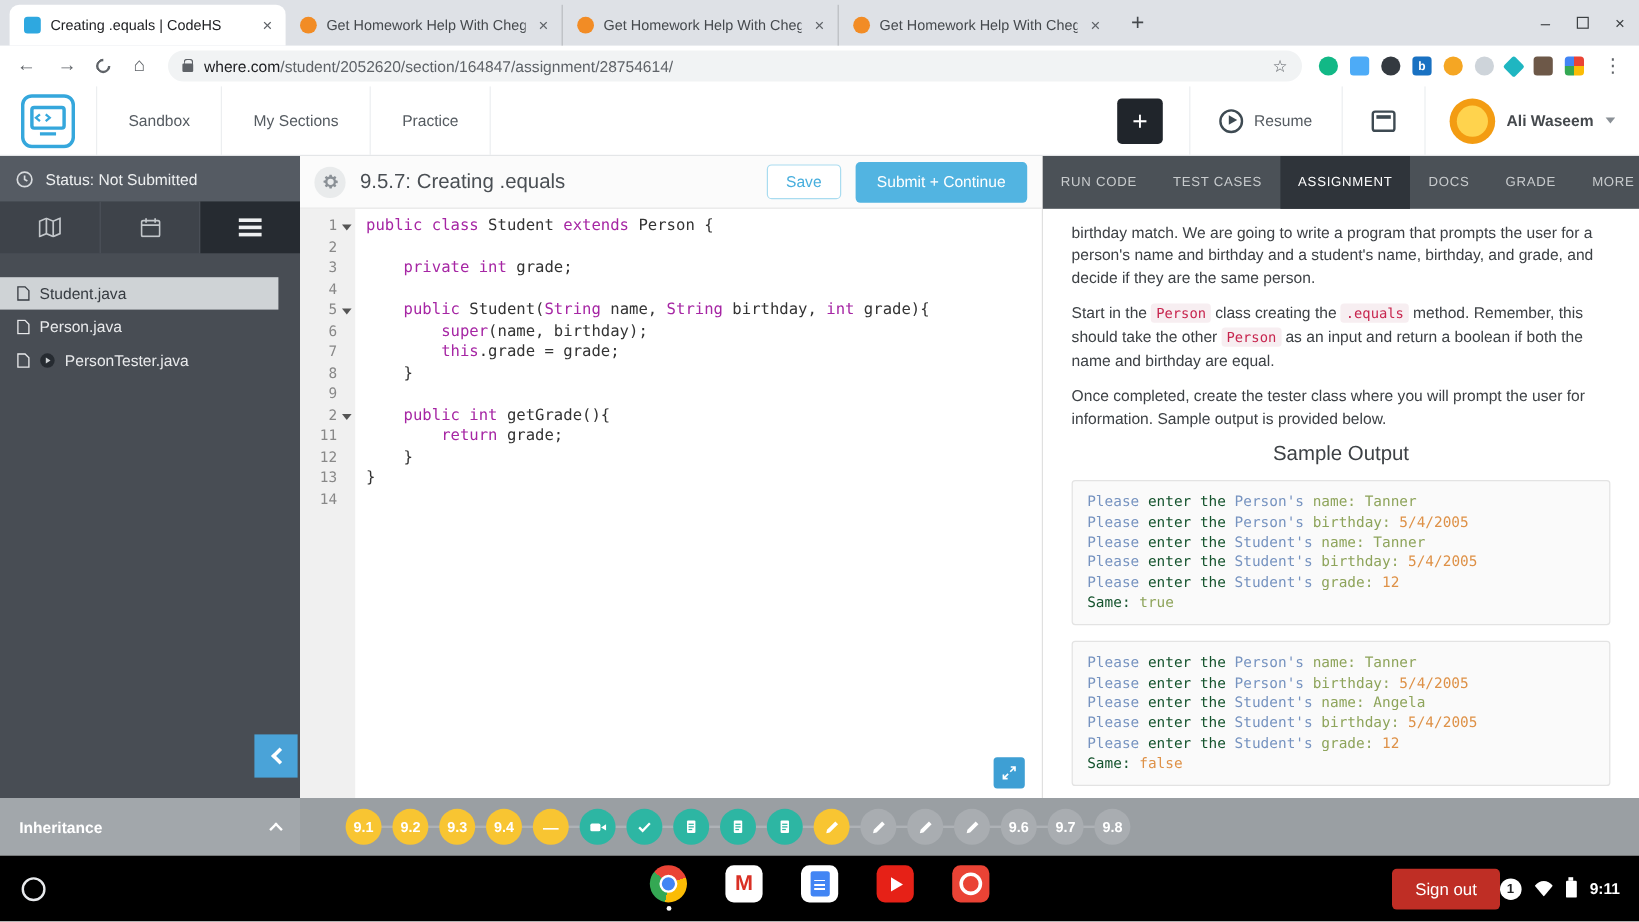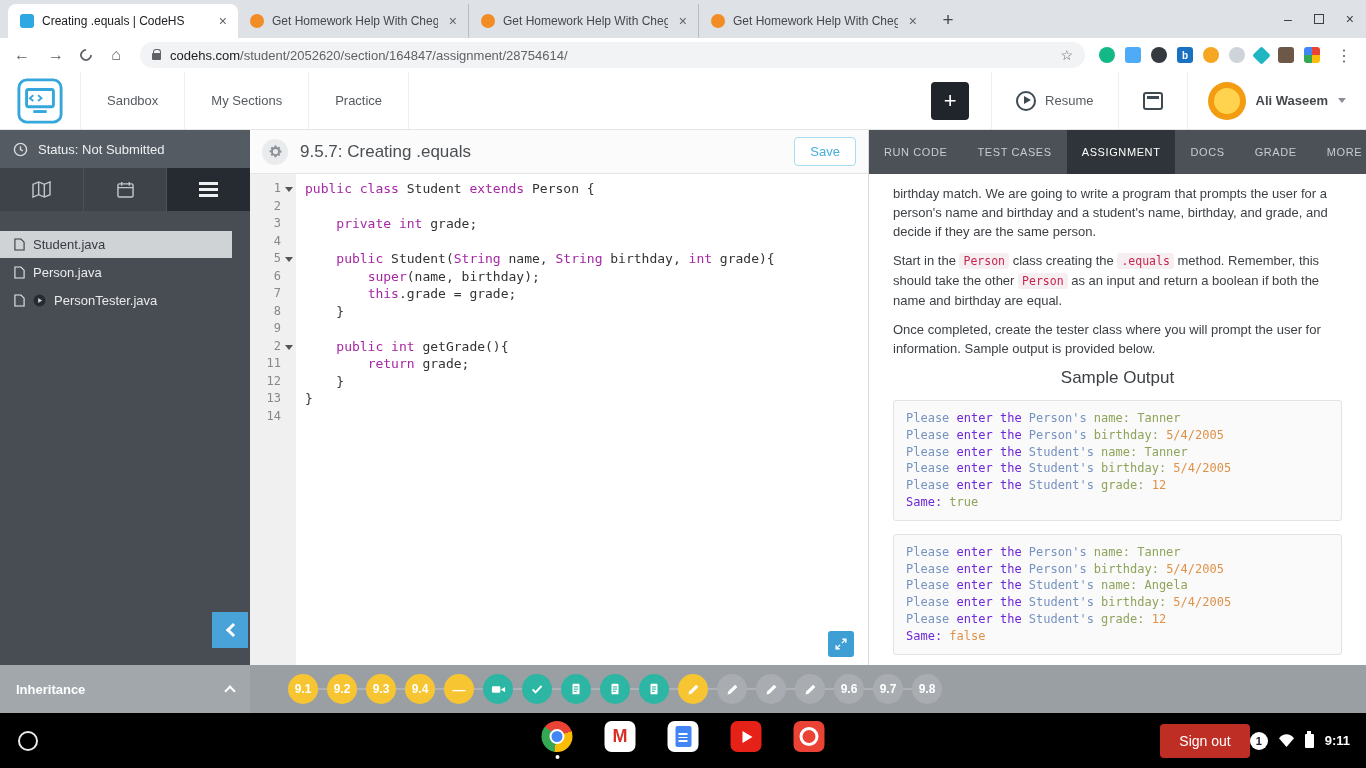--- a/index.html
+++ b/index.html
@@ -101,21 +101,21 @@
   .rp-tabs { height:44px; background:#4b5157; display:flex; align-items:stretch; flex:0 0 auto; }
   .rp-tab { padding:0 15px; display:flex; align-items:center; font-size:11px; letter-spacing:0.6px; color:#c9ccce; white-space:nowrap; }
   .rp-tab.active { background:#2f343a; color:#fff; }
   .rp-sep { width:1px; background:#60656b; margin:15px 0; }
   .rp-content { flex:1; overflow:hidden; padding:10px 24px 0; }
   .rp-para { font-size:13px; line-height:19px; color:#3d4145; margin-bottom:10px; }
   .inline-code { font-family:"DejaVu Sans Mono", monospace; font-size:11.5px; background:#f7eef1; color:#c7254e; padding:1px 4px; border-radius:3px; }
   .sample-heading { font-size:17px; font-weight:400; color:#3d4145; margin:10px 0 12px;text-align:center; }
   .console-box { background:#fafafa; border:1px solid #e3e3e3; border-radius:3px; padding:9px 12px; font-family:"DejaVu Sans Mono", monospace; font-size:12px; margin-bottom:13px; }
   .console-line { height:16.8px; line-height:16.8px; white-space:pre; }
-  .cn-b { color:#7693c0; } .cn-g { color:#6d28d9; } .cn-gr { color:#8ea45b; } .cn-o { color:#de9147; }
+  .cn-b { color:#7693c0; } .cn-g { color:#14532d; } .cn-gr { color:#8ea45b; } .cn-o { color:#de9147; }
 
   
   .bottom-row { height:48px; display:flex; flex:0 0 auto; }
   .inheritance { width:250px; background:#a2a7ab; color:#fff; display:flex; align-items:center; justify-content:space-between; padding:0 16px; font-size:13px; font-weight:bold; flex:0 0 auto; }
   .chev-up { width:8px; height:8px; border-left:2px solid #fff; border-top:2px solid #fff; transform:rotate(45deg); margin-top:4px; }
   .module-nav { flex:1; background:#9a9fa3; position:relative; display:flex; align-items:center; padding-left:38px; }
   .mn-line { position:absolute; left:44px; width:620px; top:23px; height:2px; background:#aeb2b6; }
   .module-items { display:flex; align-items:center; gap:9px; position:relative; }
   .mn-circle { width:30px; height:30px; border-radius:50%; display:flex; align-items:center; justify-content:center; font-size:12px; font-weight:bold; color:#fff; flex:0 0 auto; }
   .mn-yellow { background:#f8c532; } .mn-teal { background:#2db6a3; } .mn-gray { background:#a9adb1; }
@@ -182,21 +182,21 @@
     </div>
   </div>
 
   <div class="addressbar">
     <span class="nav-ico">←</span>
     <span class="nav-ico">→</span>
     <span class="reload-ico"></span>
     <span class="nav-ico">⌂</span>
     <div class="urlfield">
       <span class="lock"></span>
-      <span class="url-text"><b>codehs.com</b><span class="url-path">/student/2052620/section/164847/assignment/28754614/</span></span>
+      <span class="url-text"><b>where.com</b><span class="url-path">/student/2052620/section/164847/assignment/28754614/</span></span>
       <span class="star">☆</span>
     </div>
     <div class="ext-row">
         <span class="ext ext-circle" style="background: rgb(18, 184, 134);"></span>
         <span class="ext ext-square" style="background: rgb(77, 171, 247);"></span>
         <span class="ext ext-circle" style="background: rgb(52, 58, 64);"></span>
         <span class="ext ext-square" style="background: rgb(25, 113, 194);">b</span>
         <span class="ext ext-circle" style="background: rgb(245, 166, 35);"></span>
         <span class="ext ext-circle" style="background: rgb(206, 212, 218);"></span>
         <span class="ext ext-diamond" style="background: rgb(31, 182, 193);"></span>
@@ -301,20 +301,21 @@
 
     <div class="editor">
       <div class="editor-header">
         <span class="gear-badge">
           <svg viewBox="0 0 16 16" width="15" height="15">
               <path fill="#8a9096" fill-rule="evenodd" d="M8 5.2a2.8 2.8 0 1 0 0 5.6 2.8 2.8 0 1 0 0-5.6zm6.3 4.1l-1.6-.3a4.8 4.8 0 0 1-.5 1.2l1 1.3-1.4 1.4-1.3-1a4.8 4.8 0 0 1-1.2.5l-.3 1.6H7l-.3-1.6a4.8 4.8 0 0 1-1.2-.5l-1.3 1-1.4-1.4 1-1.3a4.8 4.8 0 0 1-.5-1.2l-1.6-.3V7l1.6-.3c.1-.4.3-.8.5-1.2l-1-1.3 1.4-1.4 1.3 1c.4-.2.8-.4 1.2-.5L7 1.7h2l.3 1.6c.4.1.8.3 1.2.5l1.3-1 1.4 1.4-1 1.3c.2.4.4.8.5 1.2l1.6.3z"></path>
             </svg>
         </span>
         <span class="editor-title">9.5.7: Creating .equals</span>
         <button class="save-btn">Save</button>
+        <button class="submit-btn">Submit + Continue</button>
       </div>
       <div class="code-area">
         <div class="gutter">
             <div class="gutter-line"><span>1</span><i class="fold"></i></div>
             <div class="gutter-line"><span>2</span></div>
             <div class="gutter-line"><span>3</span></div>
             <div class="gutter-line"><span>4</span></div>
             <div class="gutter-line"><span>5</span><i class="fold"></i></div>
             <div class="gutter-line"><span>6</span></div>
             <div class="gutter-line"><span>7</span></div>

